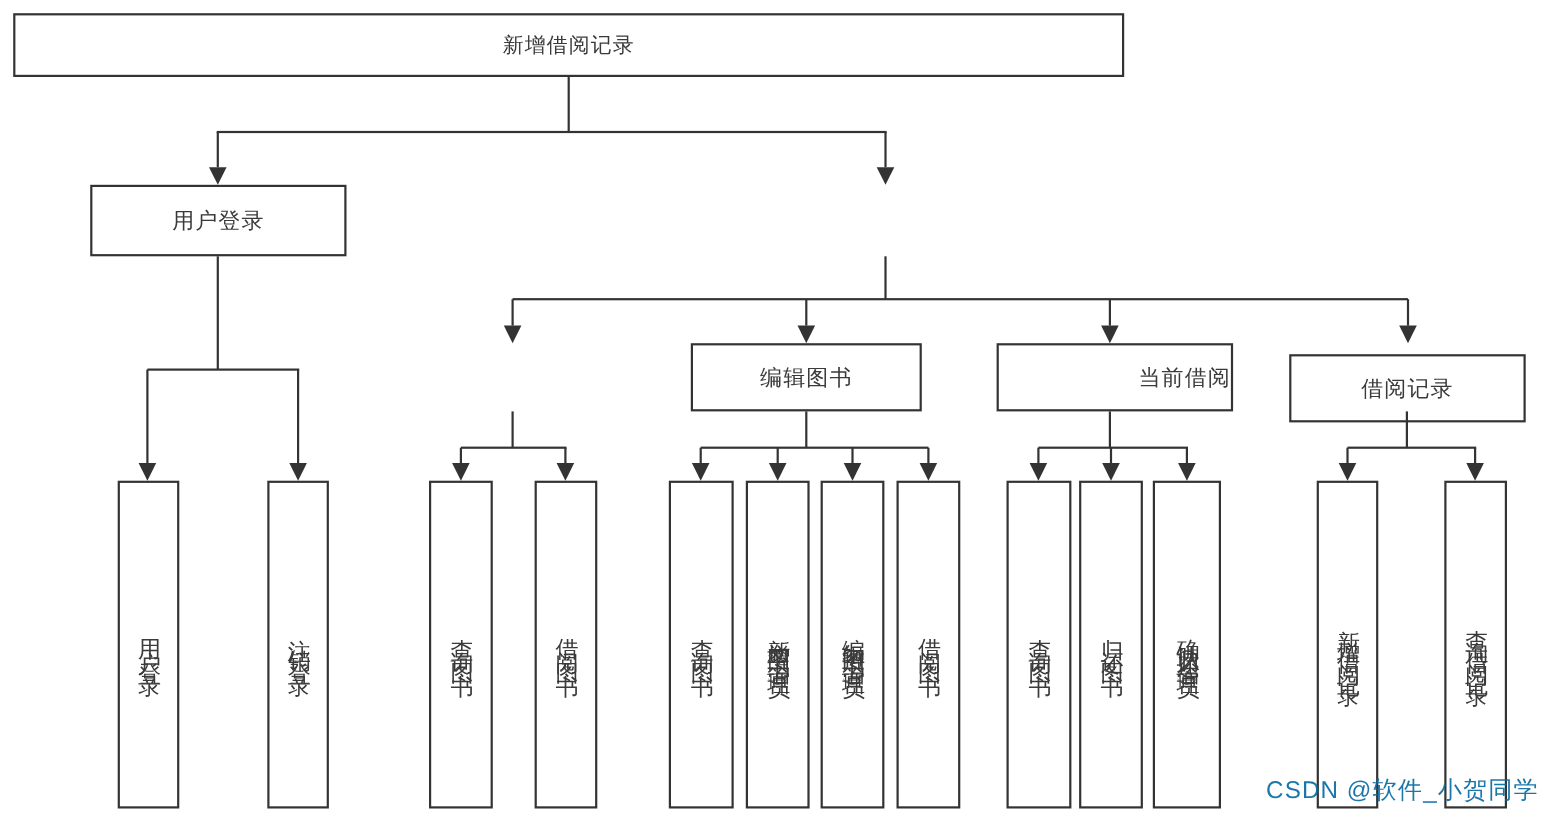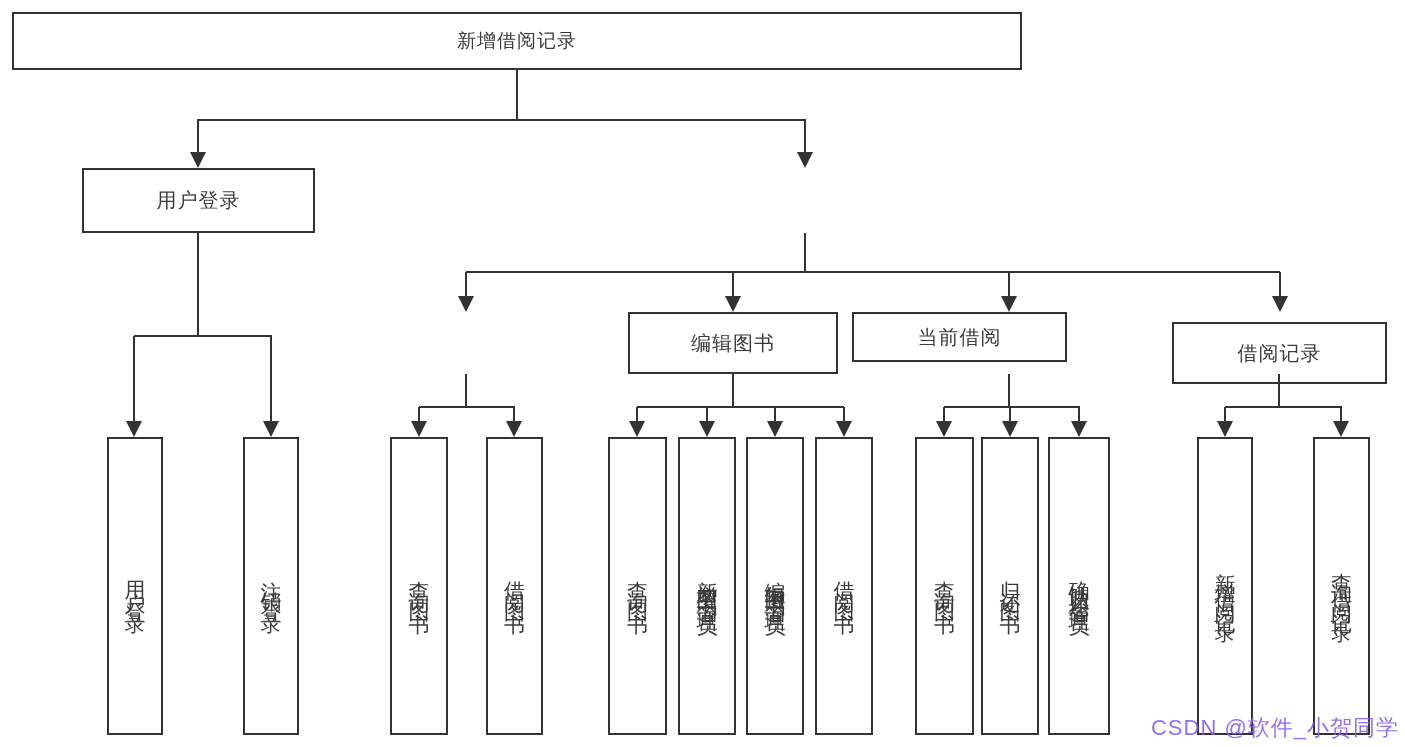--- a/index.html
+++ b/index.html
@@ -39,23 +39,23 @@
   .vline{position:absolute;width:2px;background:#333333;}
   .hline{position:absolute;height:2px;background:#333333;}
   .arrow{
     position:absolute;width:0;height:0;
     border-left:8px solid transparent;
     border-right:8px solid transparent;
     border-top:16px solid #333333;
   }
   .watermark{
     position:absolute;
-    right:6px;bottom:4px;
+    right:6px;bottom:14px;
     font-size:22px;
-    color:#8b5cf6;
+    color:#0369a1;
     opacity:.9;
     z-index:5;
     letter-spacing:1px;
   }
 </style>
 </head>
 <body>
 
 <div class="canvas">
 
@@ -63,21 +63,21 @@
     <span>新增借阅记录</span>
   </div>
 
   <div class="node" style="left:82px;top:168px;width:233px;height:65px;">
     <span>用户登录</span>
   </div>
 
   <div class="node" style="left:628px;top:312px;width:210px;height:62px;">
     <span>编辑图书</span>
   </div>
-  <div class="node" style="left:852px;top:312px;width:215px;height:50px;">
+  <div class="node" style="left:906px;top:312px;width:215px;height:62px;justify-content:flex-end;">
     <span>当前借阅</span>
   </div>
   <div class="node" style="left:1172px;top:312px;width:215px;height:62px;margin-top:10px;">
     <span>借阅记录</span>
   </div>
 
   <div class="leaf sp4" style="left:107px;top:437px;width:56px;height:298px;">用户登录</div>
   <div class="leaf sp4" style="left:243px;top:437px;width:56px;height:298px;">注销登录</div>
 
   <div class="leaf sp4" style="left:390px;top:437px;width:58px;height:298px;">查询图书</div>

